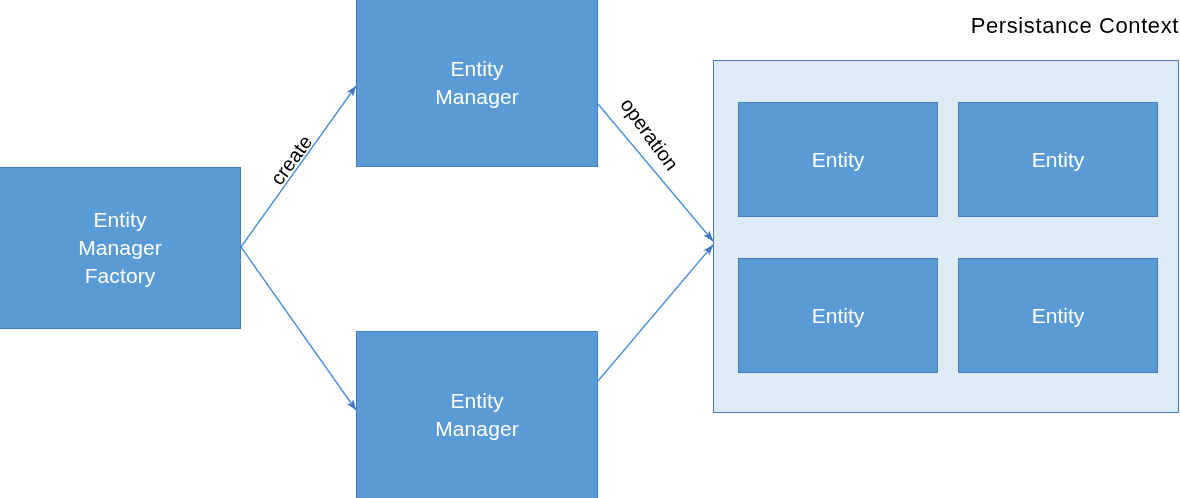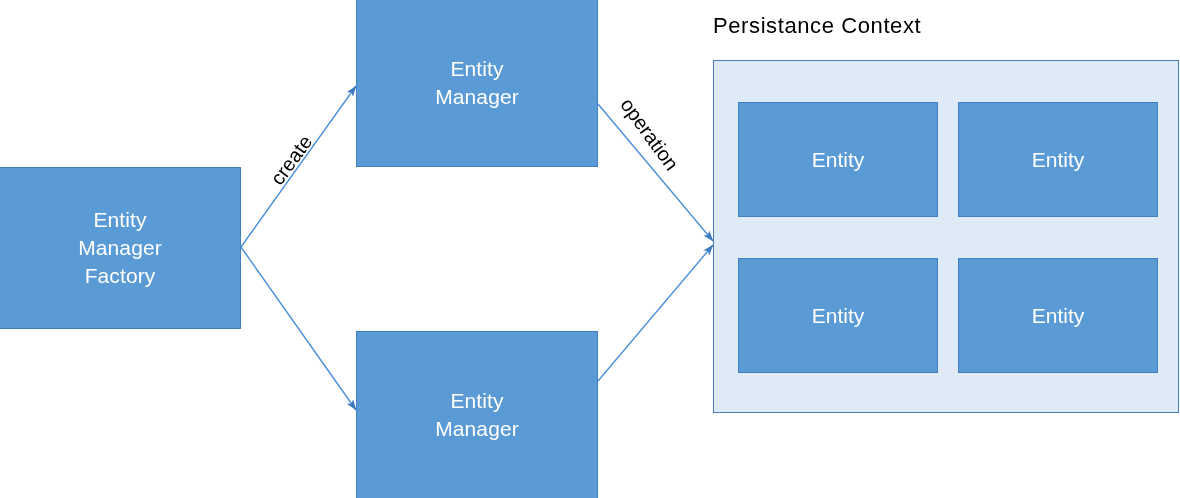--- a/index.html
+++ b/index.html
@@ -38,21 +38,21 @@
   #emf-node   { left: -1px;  top: 167px; width: 242px; height: 162px; }
   #em-top     { left: 356px; top: -1px;  width: 242px; height: 168px; }
   #em-bottom  { left: 356px; top: 331px; width: 242px; height: 168px; }
 
   
   #pc-title {
     position: absolute;
     left: 713px;
     top: 13px;
     width: 466px;
-    text-align: left;
+    text-align: right;
     font-size: 22px;
     color: #000000;
     font-family: "Liberation Sans", sans-serif;
     letter-spacing: 0.6px;
   }
   #pc-container {
     position: absolute;
     left: 713px;
     top: 60px;
     width: 466px;

